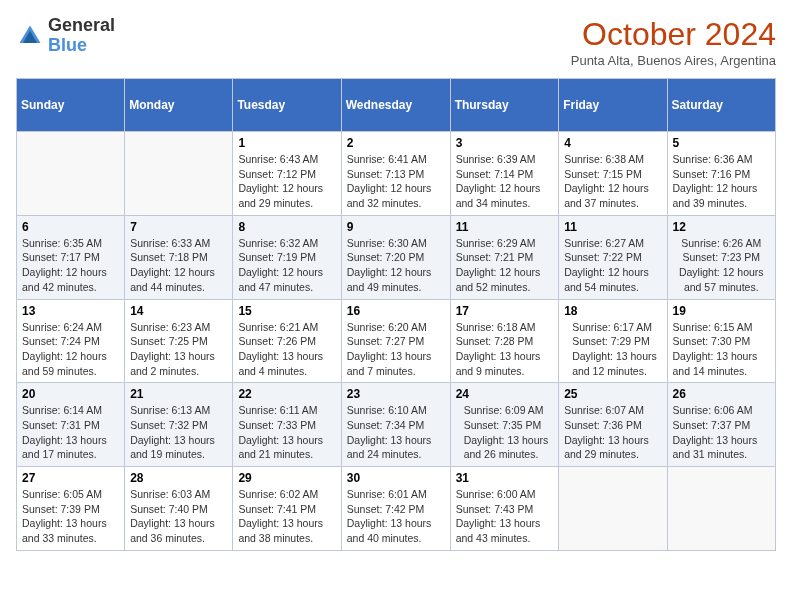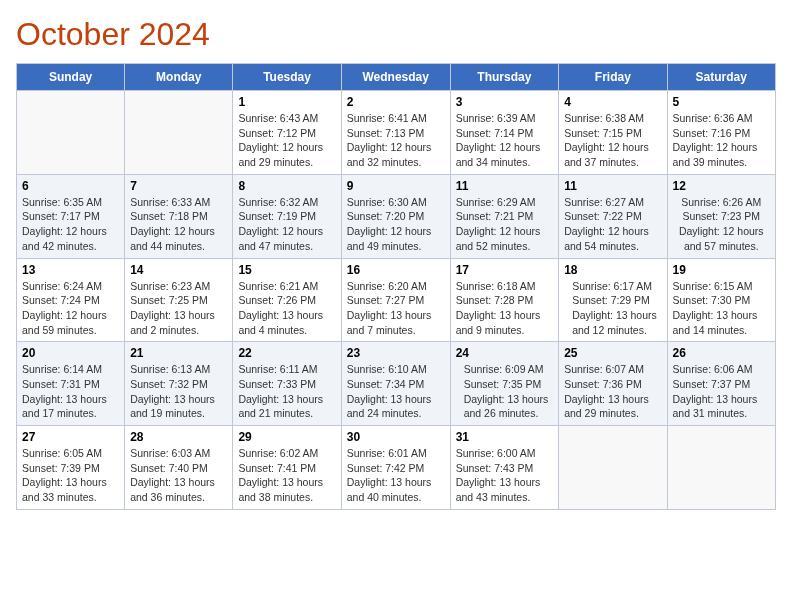--- a/index.html
+++ b/index.html
@@ -53,22 +53,22 @@
       color: #555;
     }
     .calendar {
       width: 100%;
       border-collapse: collapse;
       font-size: 11px;
     }
     .calendar th {
       background-color: #3a6cbf;
       color: #fff;
-      padding: 6px 4px;
-      text-align: center;
+      padding: 19px 4px;
+      text-align: left;
       font-size: 12px;
       font-weight: bold;
       border: 1px solid #c0c8d8;
     }
     .calendar td {
       border: 1px solid #c0c8d8;
       vertical-align: top;
       padding: 4px 5px;
       width: 110px;
       min-height: 80px;
@@ -89,22 +89,33 @@
       font-size: 10.5px;
     }
     .row-alt td {
       background: #f0f3f8;
     }
   </style>
 </head>
 <body>
 
 <div class="header">
+  <div class="logo">
+    <svg class="logo-icon" viewBox="0 0 40 40">
+      <polygon points="20,5 35,30 5,30" fill="#4a90d9"></polygon>
+      <polygon points="20,12 30,30 10,30" fill="#2060a0"></polygon>
+    </svg>
+    <div class="logo-text">
+      <span class="logo-general">General</span>
+      <span class="logo-blue">Blue</span>
+    </div>
+  </div>
   <div class="title-block">
     <div class="month-title">October 2024</div>
+    <div class="location">Punta Alta, Buenos Aires, Argentina</div>
   </div>
 </div>
 
 <table class="calendar">
   <thead>
     <tr>
     <th>Sunday</th>
         <th>Monday</th>
         <th>Tuesday</th>
         <th>Wednesday</th>

